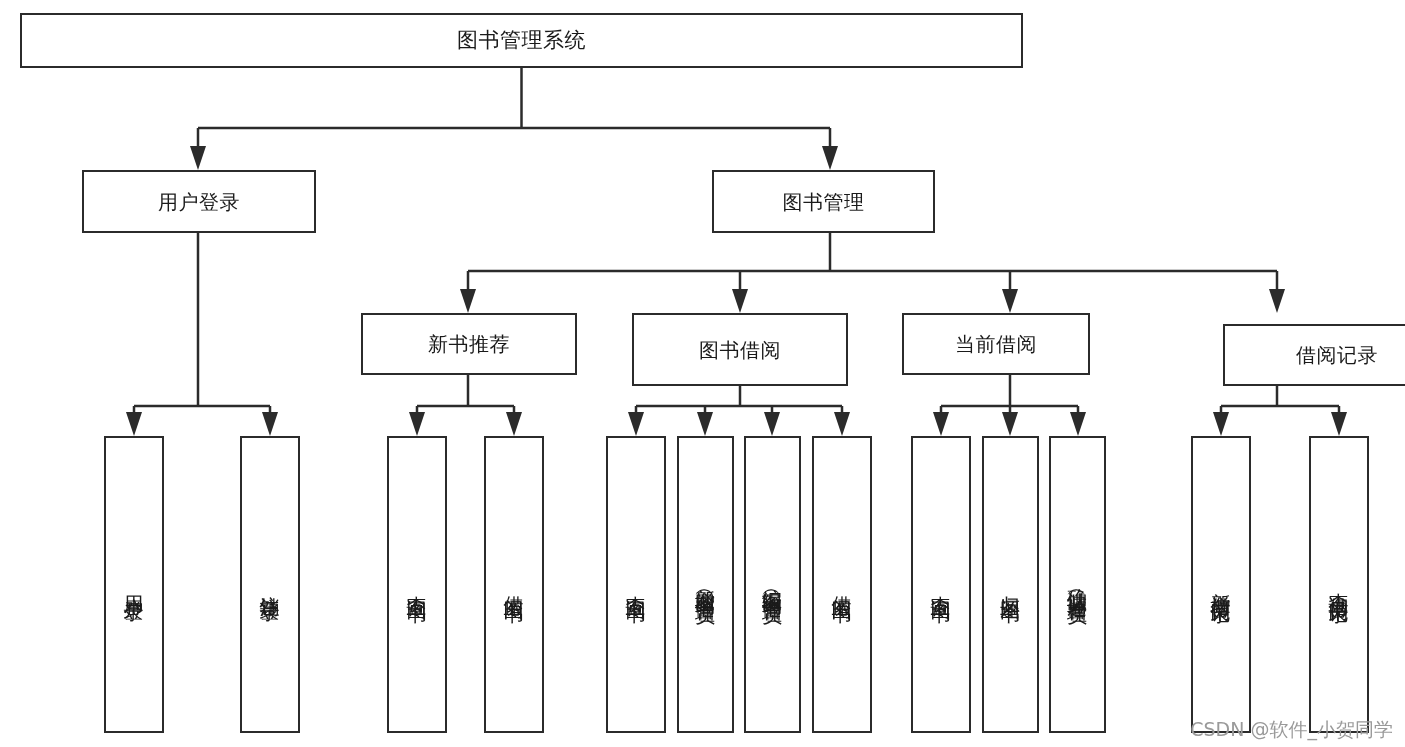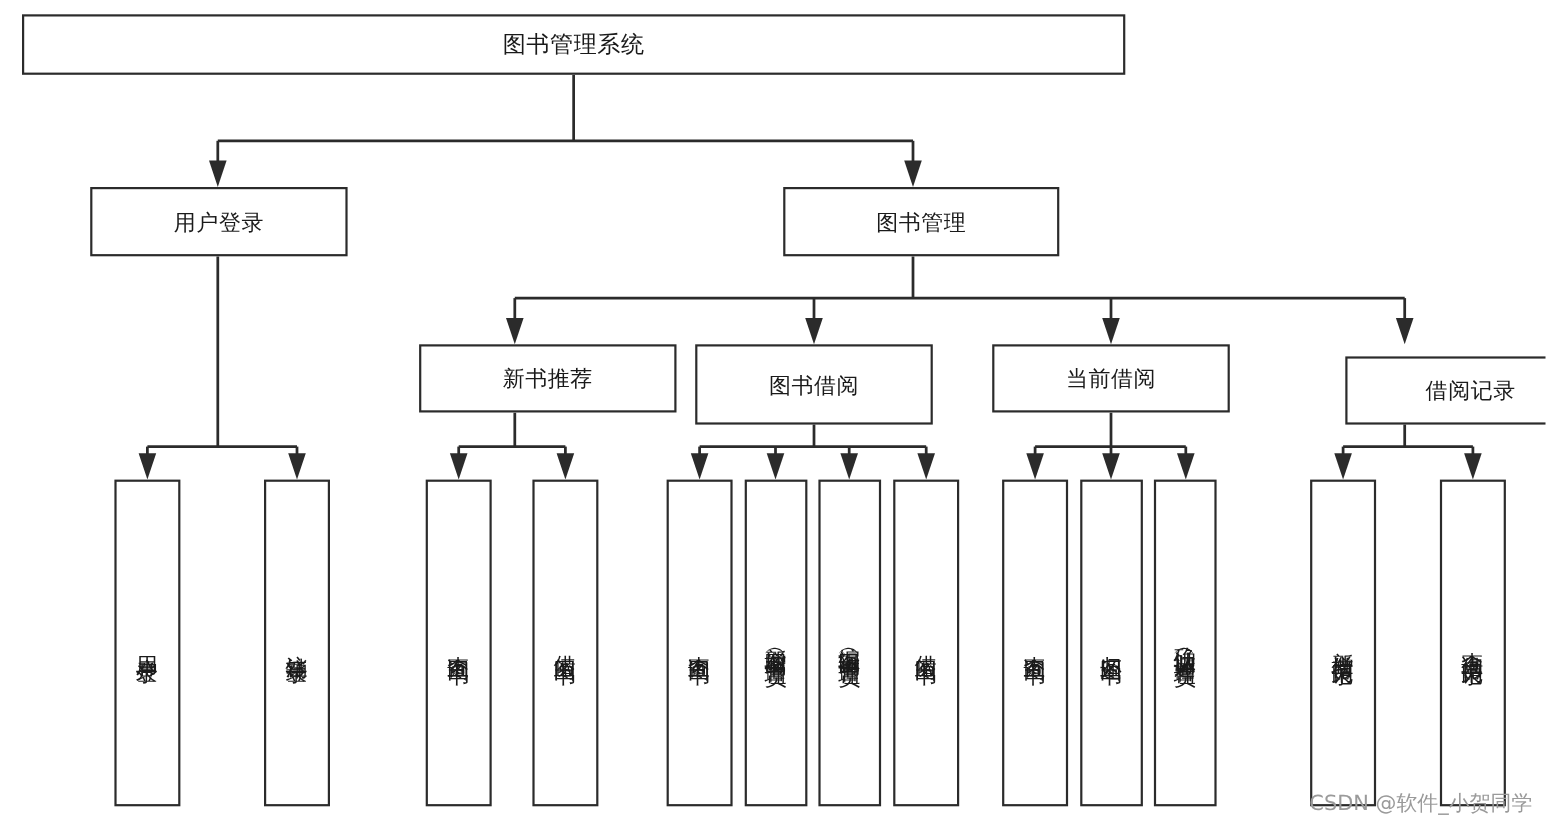--- a/index.html
+++ b/index.html
@@ -155,33 +155,33 @@
   </svg>
 
   <div class="node-box level-0" style="left:20px; top:13px; width:1003px; height:55px;">
     <span class="node-label-h">图书管理系统</span>
   </div>
 
   <div class="node-box level-1" style="left:82px; top:170px; width:234px; height:63px;">
     <span class="node-label-h">用户登录</span>
   </div>
 
-  <div class="node-box level-1" style="left:712px; top:170px; width:251px; height:63px;">
+  <div class="node-box level-1" style="left:712px; top:170px; width:223px; height:63px;">
     <span class="node-label-h">图书管理</span>
   </div>
 
-  <div class="node-box level-2" style="left:361px; top:313px; width:234px; height:62px;margin-left:20px;">
+  <div class="node-box level-2" style="left:361px; top:313px; width:216px; height:62px;">
     <span class="node-label-h">新书推荐</span>
   </div>
 
   <div class="node-box level-2" style="left:632px; top:313px; width:216px; height:73px;">
     <span class="node-label-h">图书借阅</span>
   </div>
 
-  <div class="node-box level-2" style="left:902px; top:313px; width:216px; height:62px;">
+  <div class="node-box level-2" style="left:902px; top:313px; width:188px; height:62px;">
     <span class="node-label-h">当前借阅</span>
   </div>
 
   <div class="node-box level-2" style="left:1223px; top:313px; width:228px; height:62px;margin-top:11px;">
     <span class="node-label-h">借阅记录</span>
   </div>
 
   <div class="leaf-box pad-mid" style="left:104px; top:436px; width:60px; height:297px;">
     <span class="leaf-label-v" style="margin-top: 142px;">用户登录</span>
   </div>

